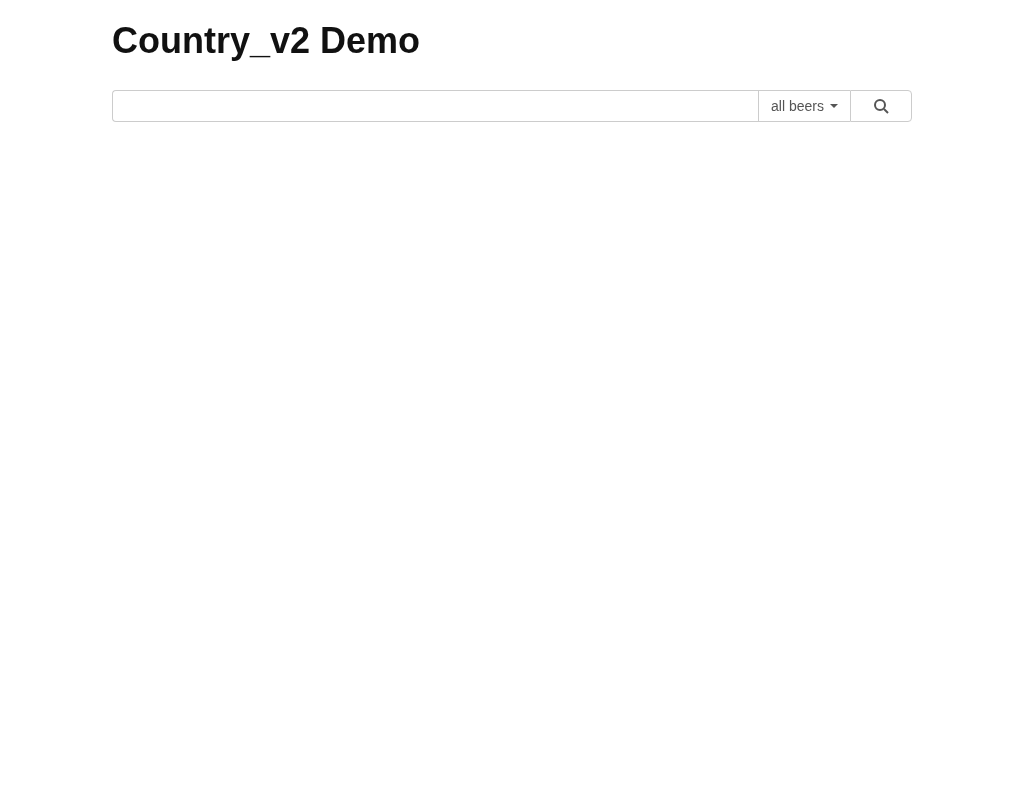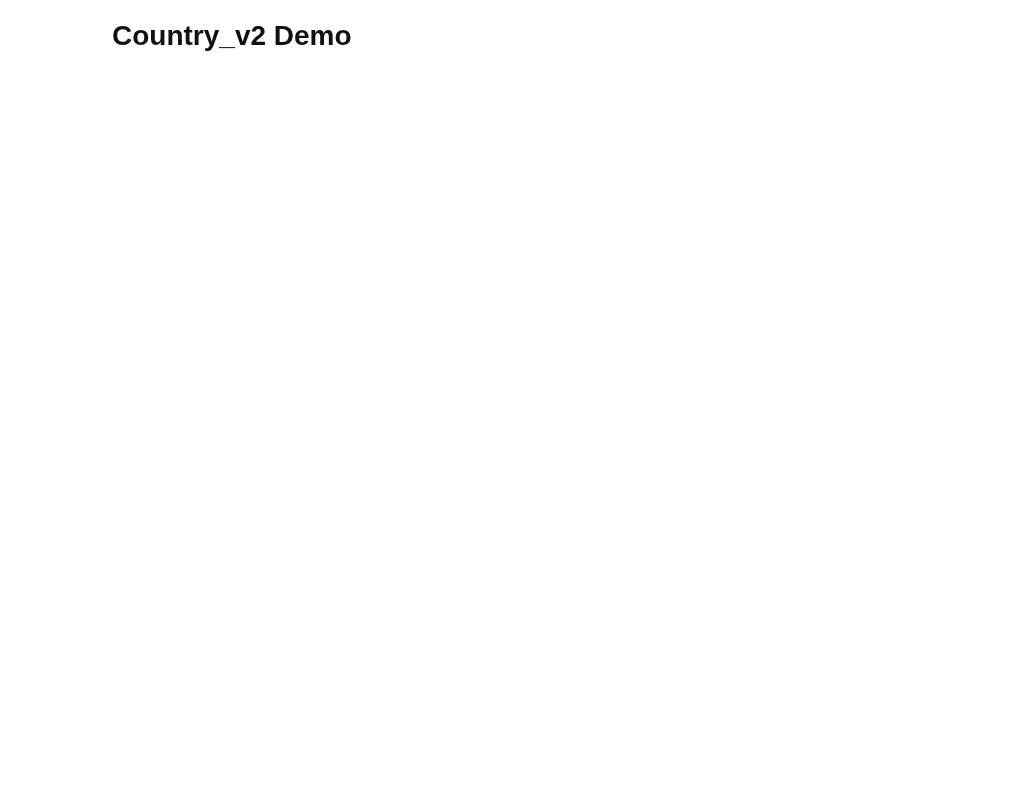--- a/index.html
+++ b/index.html
@@ -10,21 +10,21 @@
     body {
       font-family: "Helvetica Neue", Helvetica, Arial, sans-serif;
       background: #ffffff;
       width: 1024px;
       height: 800px;
     }
     .container {
       padding: 20px 112px;
     }
     .page-title {
-      font-size: 28px;
+      font-size: 36px;
       font-weight: 600;
       color: #111111;
       margin-bottom: 28px;
       margin-top: 0;
     }
     .search-bar {
       display: flex;
       width: 100%;
       height: 32px;
     }
@@ -76,13 +76,26 @@
       width: 16px;
       height: 16px;
     }
   </style>
 </head>
 <body>
 
 <div class="container">
   <h1 class="page-title">Country_v2 Demo</h1>
 
+  <div class="search-bar">
+    <input type="text" class="search-input" value="" style="">
+    <div class="filter-dropdown">
+      <span>all beers</span>
+      <span class="caret"></span>
+    </div>
+    <button class="search-button">
+      <svg class="search-icon-svg" viewBox="0 0 16 16" fill="none" stroke="#555555" stroke-width="2">
+        <circle cx="7" cy="7" r="5"></circle>
+        <line x1="11" y1="11" x2="15" y2="15"></line>
+      </svg>
+    </button>
+  </div>
 </div>
 
 </body></html>

